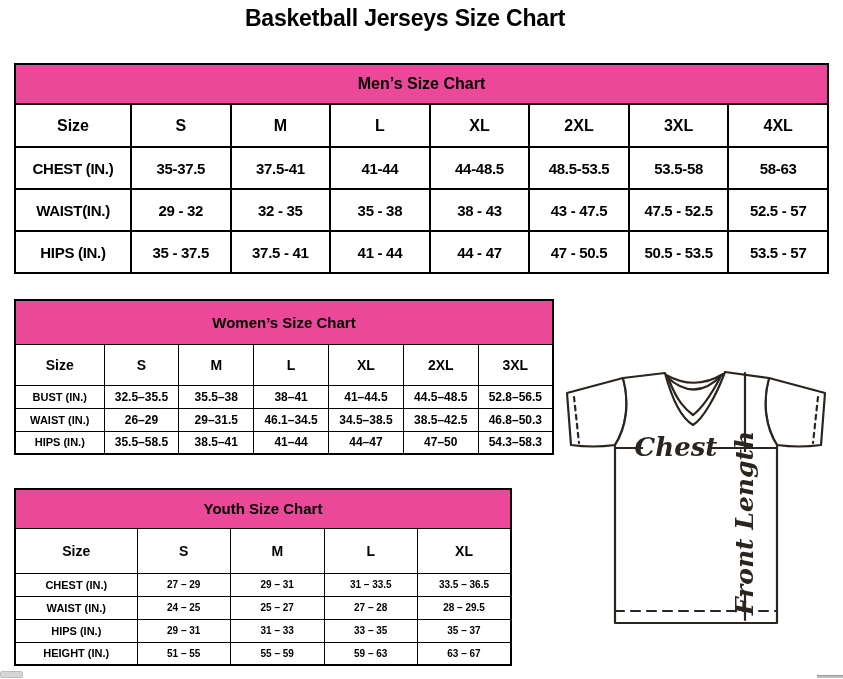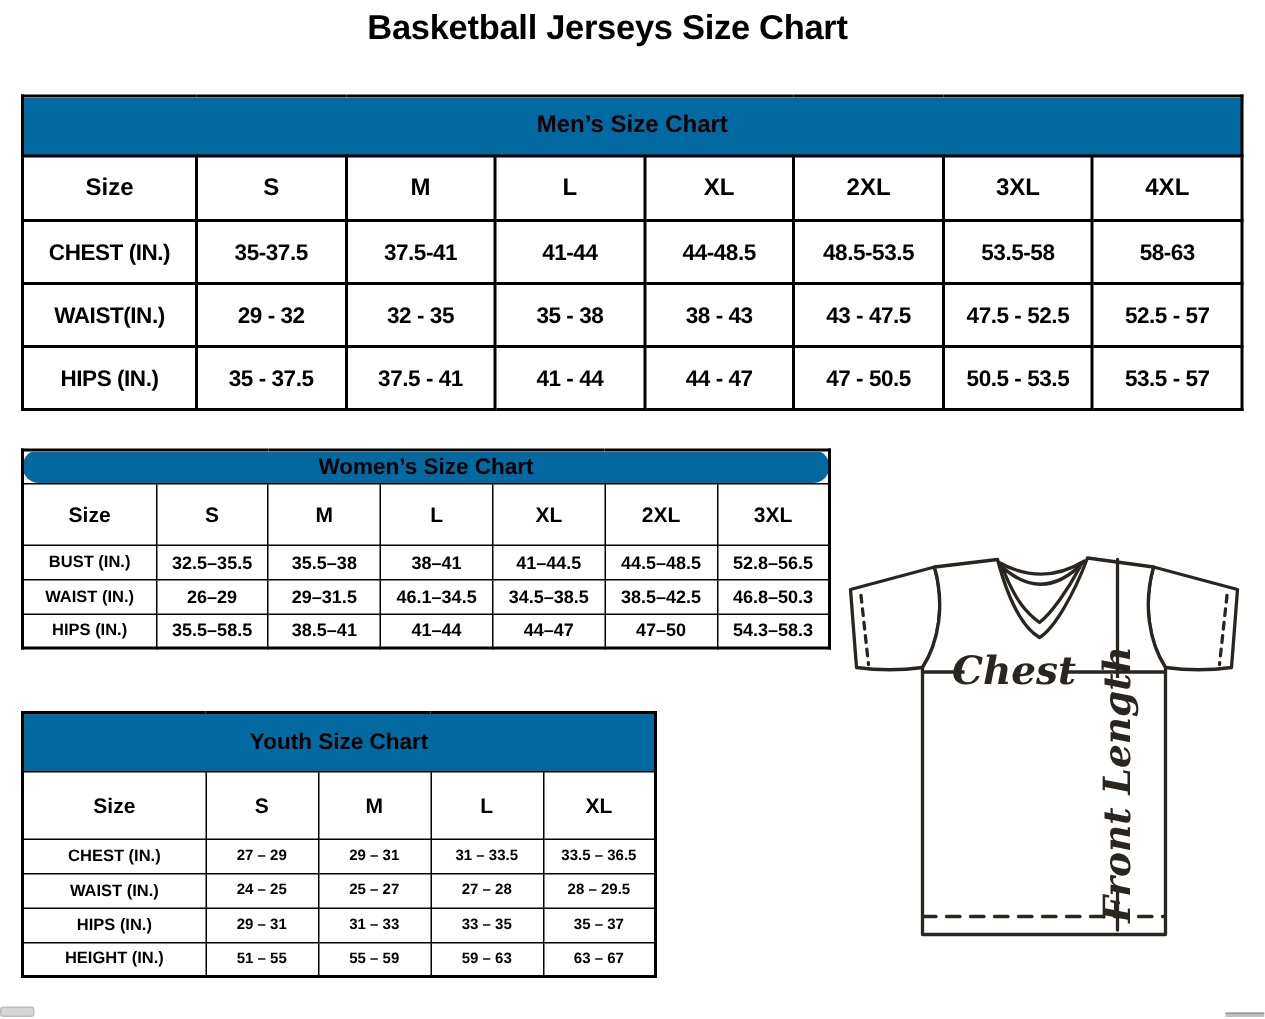--- a/index.html
+++ b/index.html
@@ -28,37 +28,37 @@
     background: #fff;
     border: 2px solid #000;
   }
   table.size-table td {
     border: 1px solid #000;
     padding: 0;
     white-space: nowrap;
     overflow: hidden;
     vertical-align: middle;
   }
-  td.band { background: #0369a1; }
+  td.band { background: #ec4899; }
 
   table.men  { left: 14px; top: 63px;  width: 815px; }
   table.men td { border-width: 2px; }
   table.men td.band { height: 40px; font-size: 16px; }
   table.men tr.head td { height: 43px; font-size: 16px; }
   table.men tr.r td { height: 42px; font-size: 15px; letter-spacing: -0.3px; }
   table.men col.first { width: 116px; }
 
   table.women { left: 14px; top: 299px; width: 540px; }
-  table.women td.band { height: 22px; font-size: 15px; border-radius: 14px; }
+  table.women td.band { height: 44px; font-size: 15px; }
   table.women tr.head td { height: 41px; font-size: 14px; }
   table.women tr.r td { height: 23px; font-size: 12px; }
   table.women col.first { width: 89px; }
   table.women tr.r td.rowlab { font-size: 11px; }
 
-  table.youth { left: 14px; top: 474px; width: 424px; }
+  table.youth { left: 14px; top: 488px; width: 498px; }
   table.youth td.band { height: 39px; font-size: 15px; }
   table.youth tr.head td { height: 45px; font-size: 14px; }
   table.youth tr.r td { height: 23px; font-size: 10px; }
   table.youth col.first { width: 122px; }
   table.youth tr.r td.rowlab { font-size: 11px; }
 
   svg.jersey { position: absolute; left: 558px; top: 358px; }
   .jersey .ln { fill: none; stroke: #2b2520; stroke-width: 2.2; stroke-linejoin: round; stroke-linecap: round; }
   .jersey .fillw { fill: #ffffff; }
   .jersey text {

